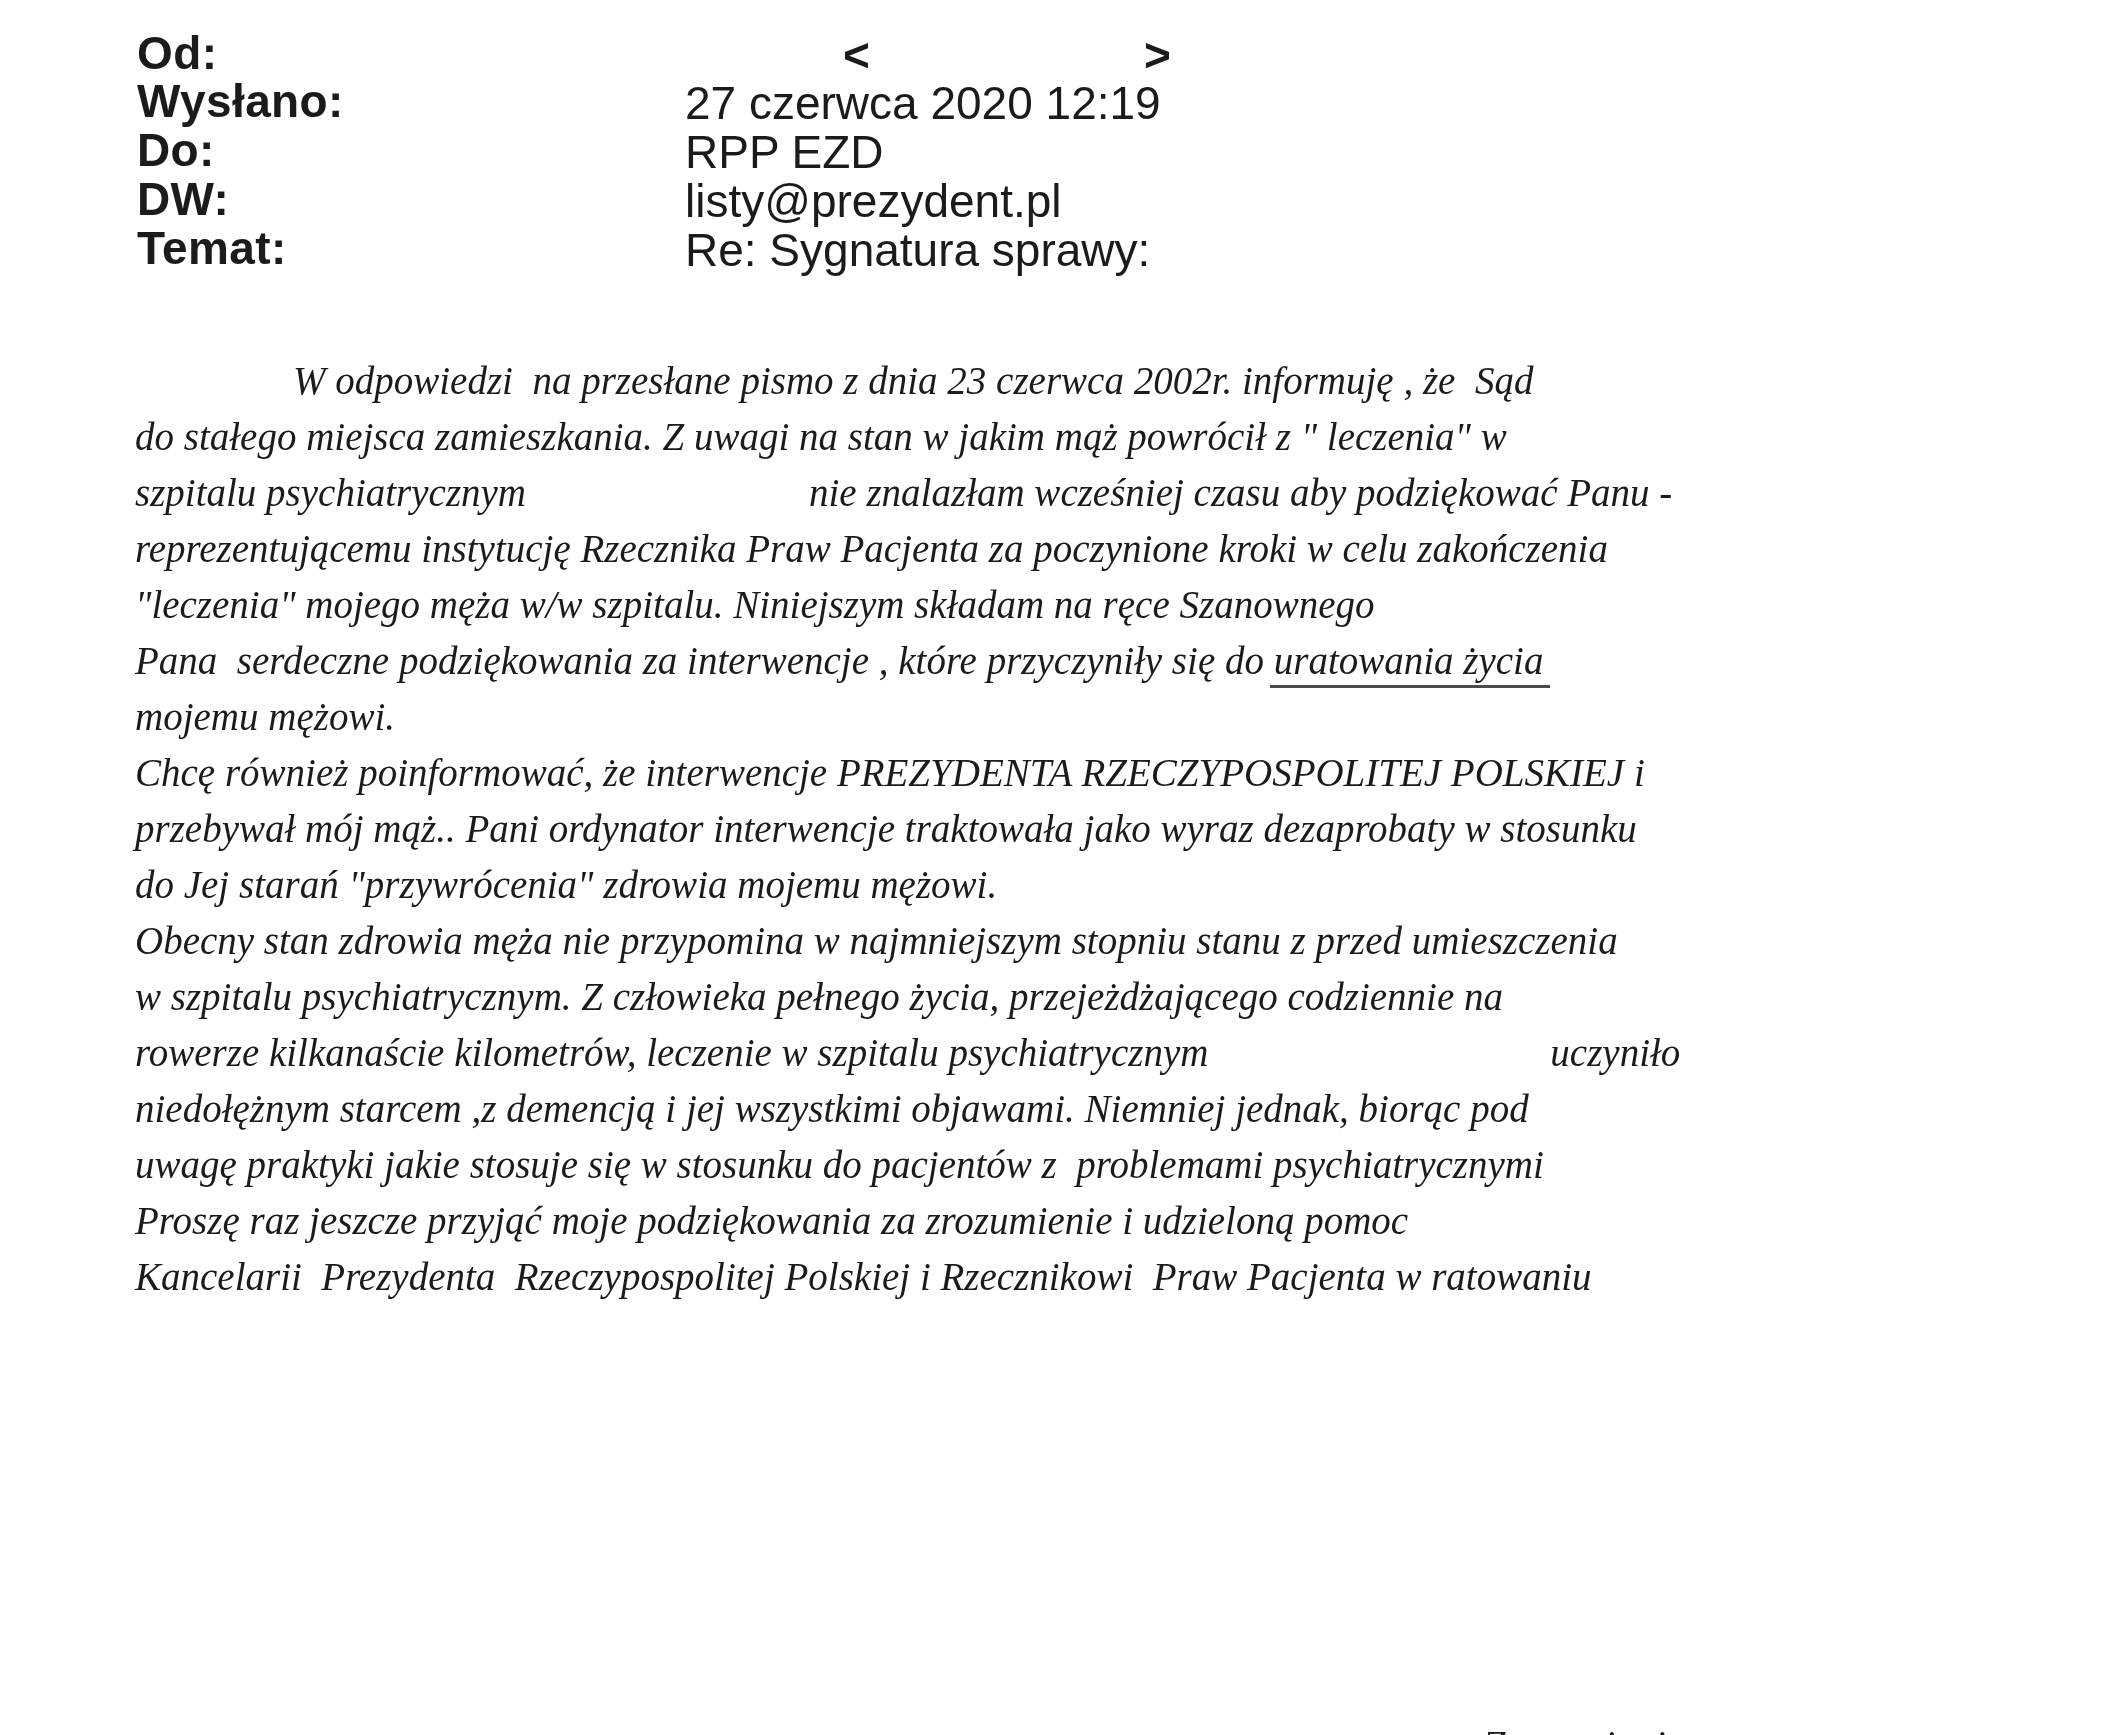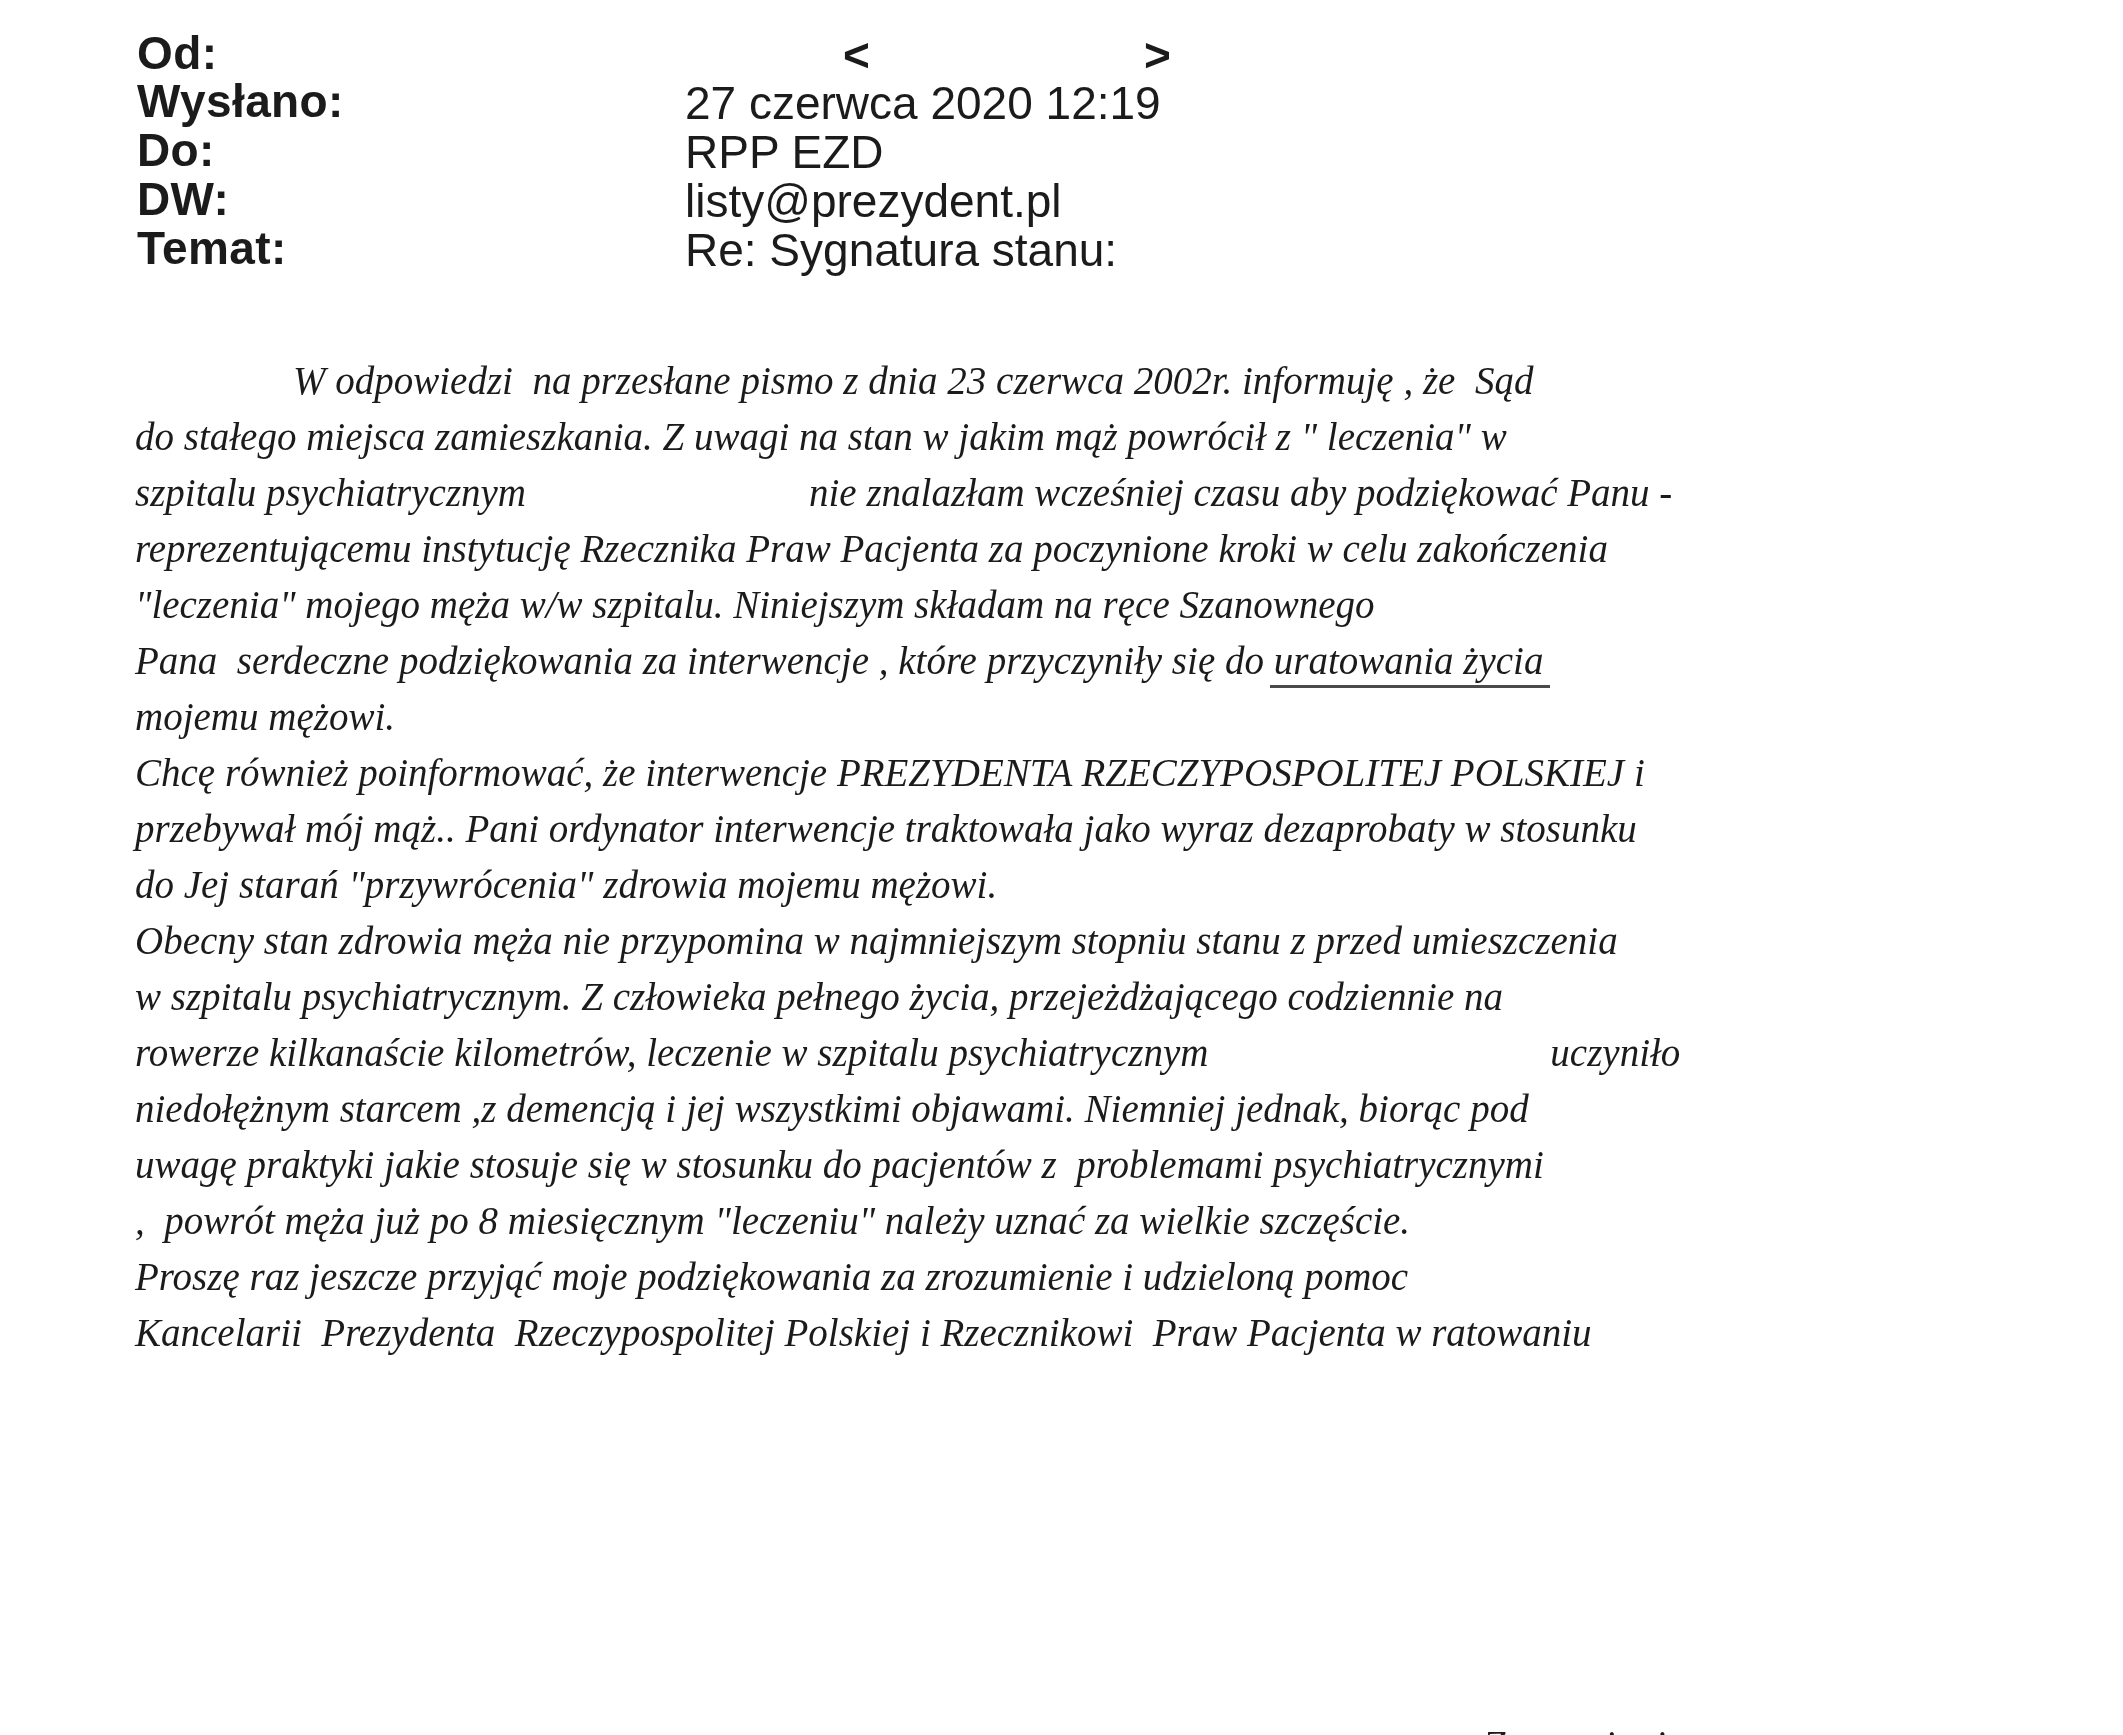--- a/index.html
+++ b/index.html
@@ -82,42 +82,41 @@
       <span class="hval">RPP EZD</span>
     </div>
 
     <div class="hdr-row" style="top:172px">
       <span class="hlabel">DW:</span>
       <span class="hval">listy@prezydent.pl</span>
     </div>
 
     <div class="hdr-row" style="top:221px">
       <span class="hlabel">Temat:</span>
-      <span class="hval">Re: Sygnatura stanu:</span>
+      <span class="hval">Re: Sygnatura sprawy:</span>
     </div>
 
   </div>
 
   <div class="body">
       <div class="bline"><span class="gap" style="width: 158px;"></span><span>W odpowiedzi  na przesłane pismo z dnia 23 czerwca 2002r. informuję , że  Sąd</span></div>
       <div class="bline"><span>do stałego miejsca zamieszkania. Z uwagi na stan w jakim mąż powrócił z " leczenia" w</span></div>
       <div class="bline"><span>szpitalu psychiatrycznym</span><span class="gap" style="width: 283px;"></span><span>nie znalazłam wcześniej czasu aby podziękować Panu -</span></div>
       <div class="bline"><span>reprezentującemu instytucję Rzecznika Praw Pacjenta za poczynione kroki w celu zakończenia</span></div>
       <div class="bline"><span>"leczenia" mojego męża w/w szpitalu. Niniejszym składam na ręce Szanownego</span></div>
       <div class="bline"><span>Pana  serdeczne podziękowania za interwencje , które przyczyniły się do </span><span class="underlined">uratowania życia</span></div>
       <div class="bline"><span>mojemu mężowi.</span></div>
       <div class="bline"><span>Chcę również poinformować, że interwencje PREZYDENTA RZECZYPOSPOLITEJ POLSKIEJ i</span></div>
       <div class="bline"><span>przebywał mój mąż.. Pani ordynator interwencje traktowała jako wyraz dezaprobaty w stosunku</span></div>
       <div class="bline"><span>do Jej starań "przywrócenia" zdrowia mojemu mężowi.</span></div>
       <div class="bline"><span>Obecny stan zdrowia męża nie przypomina w najmniejszym stopniu stanu z przed umieszczenia</span></div>
       <div class="bline"><span>w szpitalu psychiatrycznym. Z człowieka pełnego życia, przejeżdżającego codziennie na</span></div>
       <div class="bline"><span>rowerze kilkanaście kilometrów, leczenie w szpitalu psychiatrycznym</span><span class="gap" style="width: 342px;"></span><span>uczyniło</span></div>
       <div class="bline"><span>niedołężnym starcem ,z demencją i jej wszystkimi objawami. Niemniej jednak, biorąc pod</span></div>
       <div class="bline"><span>uwagę praktyki jakie stosuje się w stosunku do pacjentów z  problemami psychiatrycznymi</span></div>
-      <div class="bline"><span>,  powrót męża już po 8 miesięcznym "leczeniu" należy uznać za wielkie szczęście.</span></div>
       <div class="bline"><span>Proszę raz jeszcze przyjąć moje podziękowania za zrozumienie i udzieloną pomoc</span></div>
       <div class="bline"><span>Kancelarii  Prezydenta  Rzeczypospolitej Polskiej i Rzecznikowi  Praw Pacjenta w ratowaniu</span></div>
     </div>
 
   <div class="signature">
     <div>Z poważaniem</div>
     
   </div>
 
 </div>

